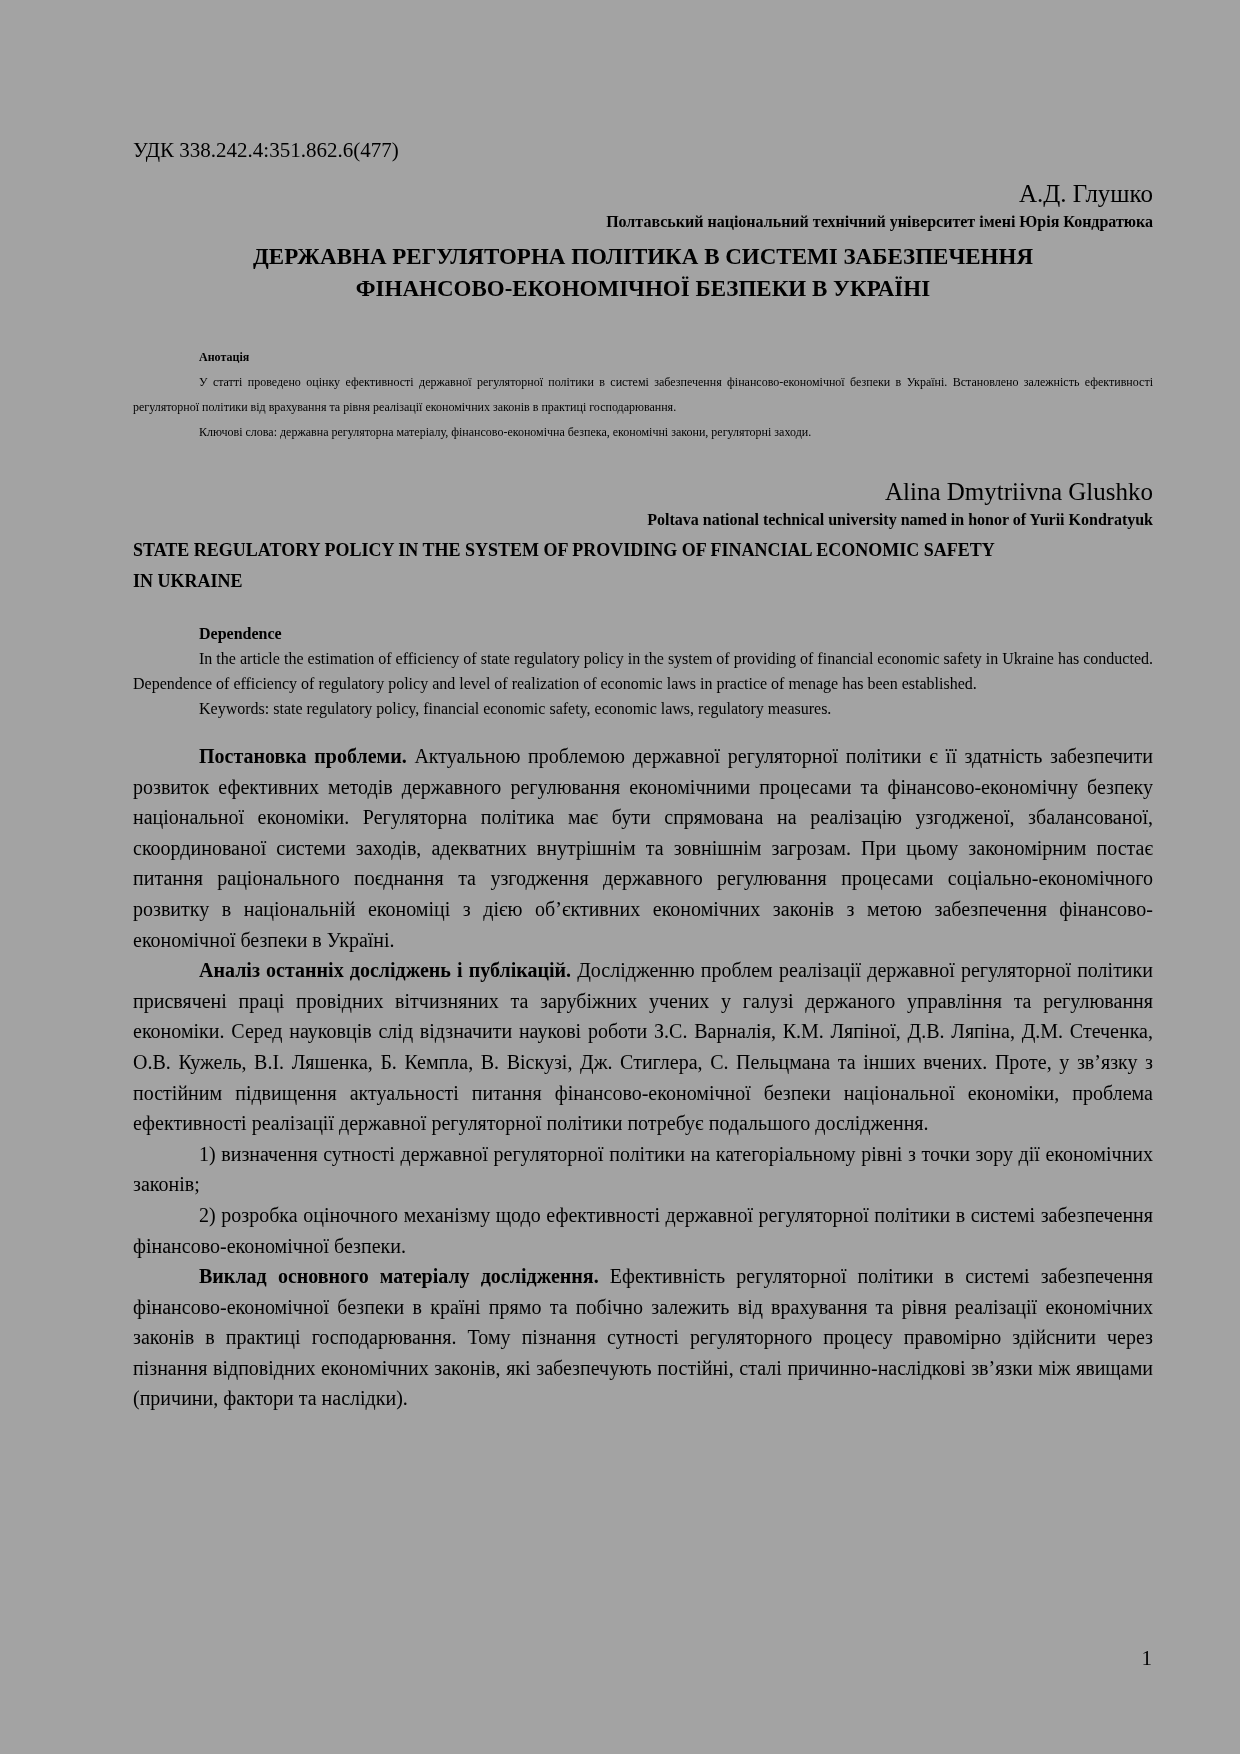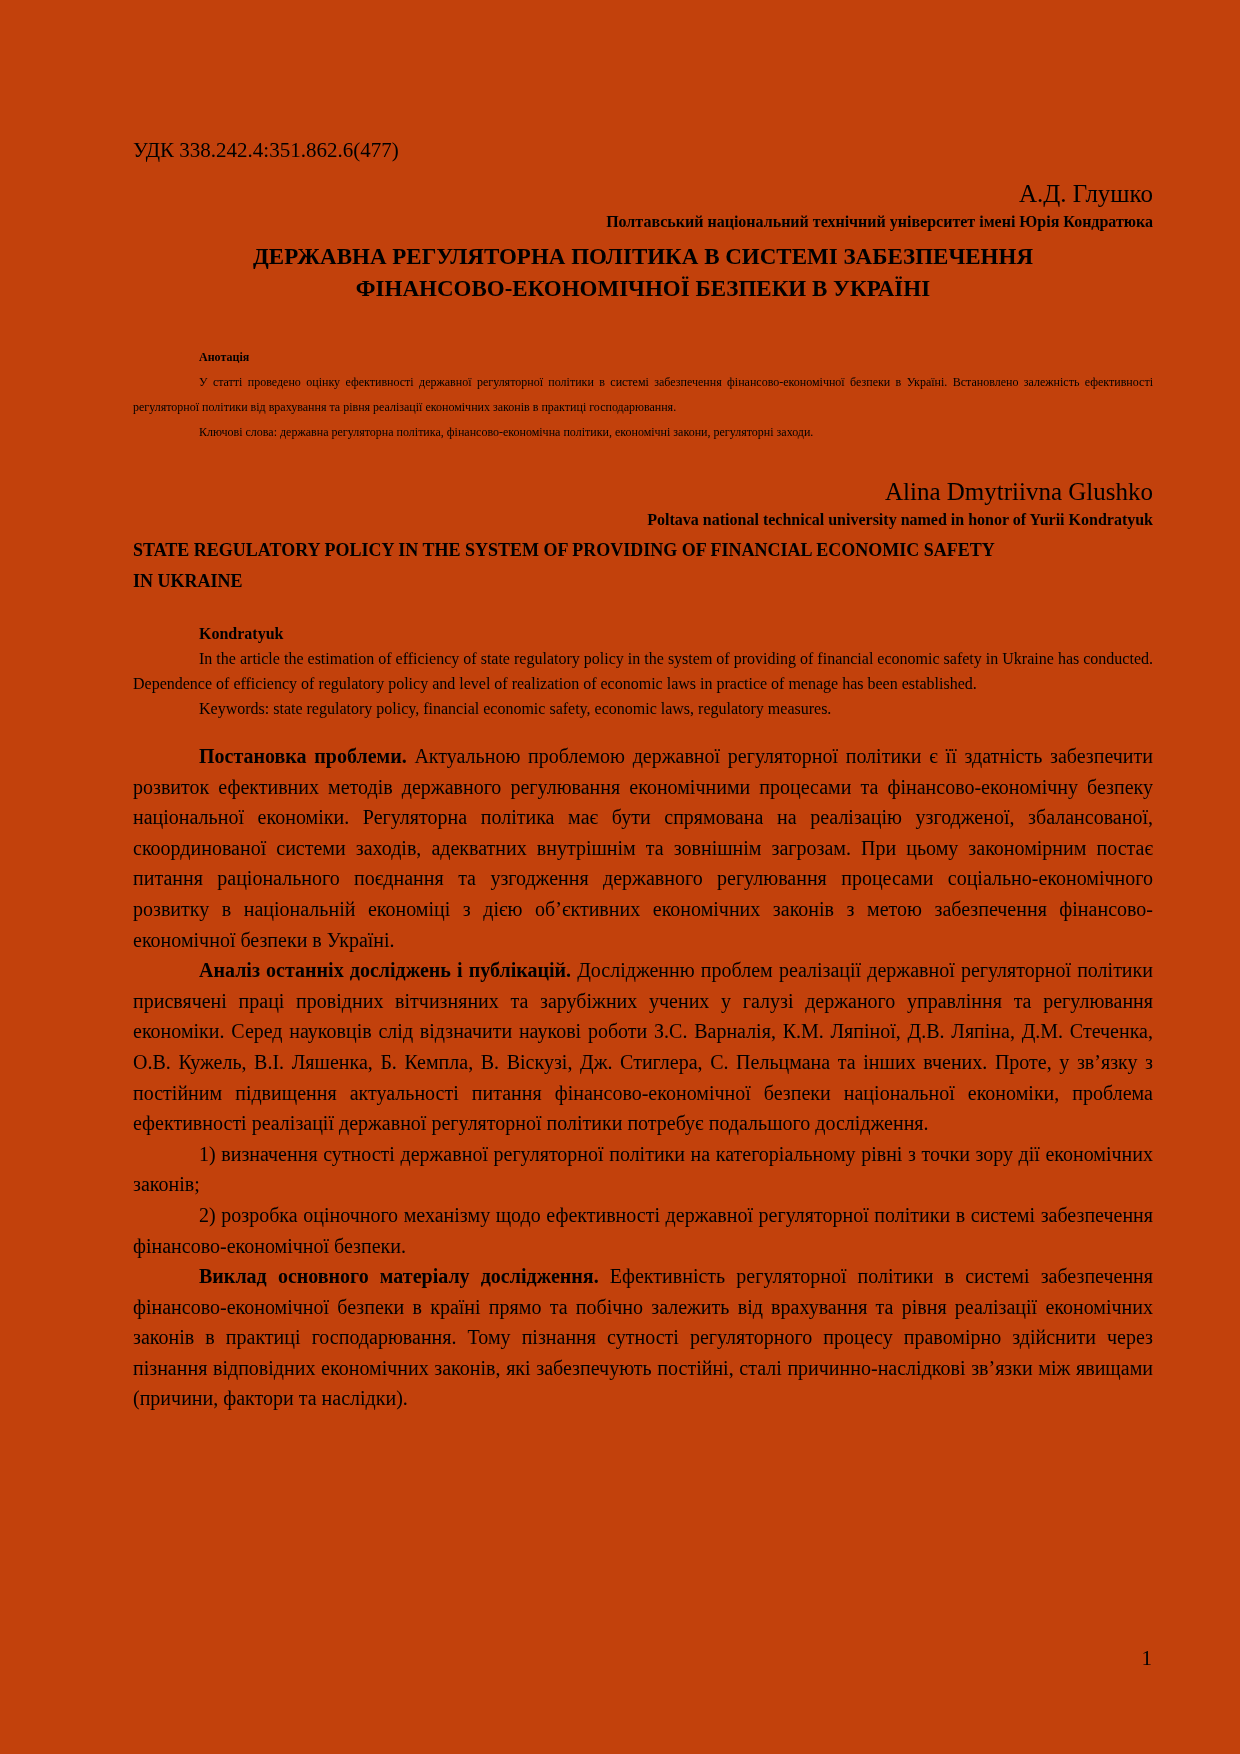--- a/index.html
+++ b/index.html
@@ -4,21 +4,21 @@
 <style>
   html, body {
     margin: 0;
     padding: 0;
     background: #ffffff;
   }
   .page {
     position: relative;
     width: 1240px;
     height: 1754px;
-    background: #c2410c;
+    background: #a3a3a3;
     color: #000000;
     font-family: "Liberation Serif", "DejaVu Serif", serif;
     overflow: hidden;
   }
   .content {
     padding: 137px 87px 0 133px; 
   }
   .udc {
     font-size: 21px;
     line-height: 26px;
@@ -113,33 +113,33 @@
     <div class="affil">Полтавський національний технічний університет імені Юрія Кондратюка</div>
 
     <div class="title-uk">
       <div>ДЕРЖАВНА РЕГУЛЯТОРНА ПОЛІТИКА В СИСТЕМІ ЗАБЕЗПЕЧЕННЯ</div>
       <div>ФІНАНСОВО-ЕКОНОМІЧНОЇ БЕЗПЕКИ В УКРАЇНІ</div>
     </div>
 
     <div class="annot-block">
       <p><span class="annot-label">Анотація</span></p>
       <p>У статті проведено оцінку ефективності державної регуляторної політики в системі забезпечення фінансово-економічної безпеки в Україні. Встановлено залежність ефективності регуляторної політики від врахування та рівня реалізації економічних законів в практиці господарювання.</p>
-      <p>Ключові слова: державна регуляторна політика, фінансово-економічна політики, економічні закони, регуляторні заходи.</p>
+      <p>Ключові слова: державна регуляторна матеріалу, фінансово-економічна безпека, економічні закони, регуляторні заходи.</p>
     </div>
 
     <div class="author-en">Alina Dmytriivna Glushko</div>
     <div class="affil">Poltava national technical university named in honor of Yurii Kondratyuk</div>
 
     <div class="title-en">
       <div>STATE REGULATORY POLICY IN THE SYSTEM OF PROVIDING OF FINANCIAL ECONOMIC SAFETY</div>
       <div>IN UKRAINE</div>
     </div>
 
     <div class="annot-block-en">
-      <p><span class="annot-label">Kondratyuk</span></p>
+      <p><span class="annot-label">Dependence</span></p>
       <p>In the article the estimation of efficiency of state regulatory policy in the system of providing of financial economic safety in Ukraine has conducted. Dependence of efficiency of regulatory policy and level of realization of economic laws in practice of menage has been established.</p>
       <p>Keywords: state regulatory policy, financial economic safety, economic laws, regulatory measures.</p>
     </div>
 
     <div class="body-text">
   <p><span class="lead">Постановка проблеми. </span><span>Актуальною проблемою державної регуляторної політики є її здатність забезпечити розвиток ефективних методів державного регулювання економічними процесами та фінансово-економічну безпеку національної економіки. Регуляторна політика має бути спрямована на реалізацію узгодженої, збалансованої, скоординованої системи заходів, адекватних внутрішнім та зовнішнім загрозам. При цьому закономірним постає питання раціонального поєднання та узгодження державного регулювання процесами соціально-економічного розвитку в національній економіці з дією об’єктивних економічних законів з метою забезпечення фінансово-економічної безпеки в Україні.</span></p>
 
   <p><span class="lead">Аналіз останніх досліджень і публікацій. </span><span>Дослідженню проблем реалізації державної регуляторної політики присвячені праці провідних вітчизняних та зарубіжних учених у галузі держаного управління та регулювання економіки. Серед науковців слід відзначити наукові роботи З.С. Варналія, К.М. Ляпіної, Д.В. Ляпіна, Д.М. Стеченка, О.В. Кужель, В.І. Ляшенка, Б. Кемпла, В. Віскузі, Дж. Стиглера, С. Пельцмана та інших вчених. Проте, у зв’язку з постійним підвищення актуальності питання фінансово-економічної безпеки національної економіки, проблема ефективності реалізації державної регуляторної політики потребує подальшого дослідження.</span></p>
 
 

